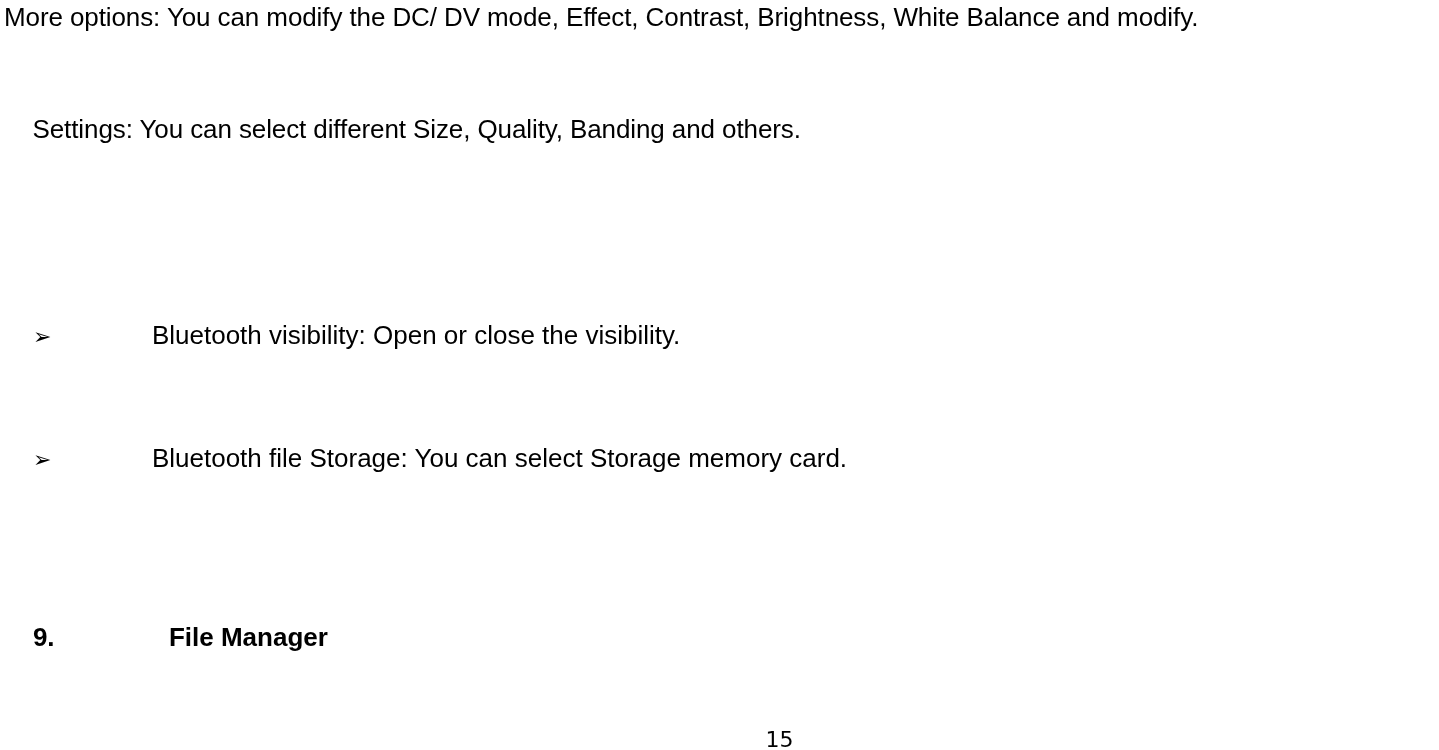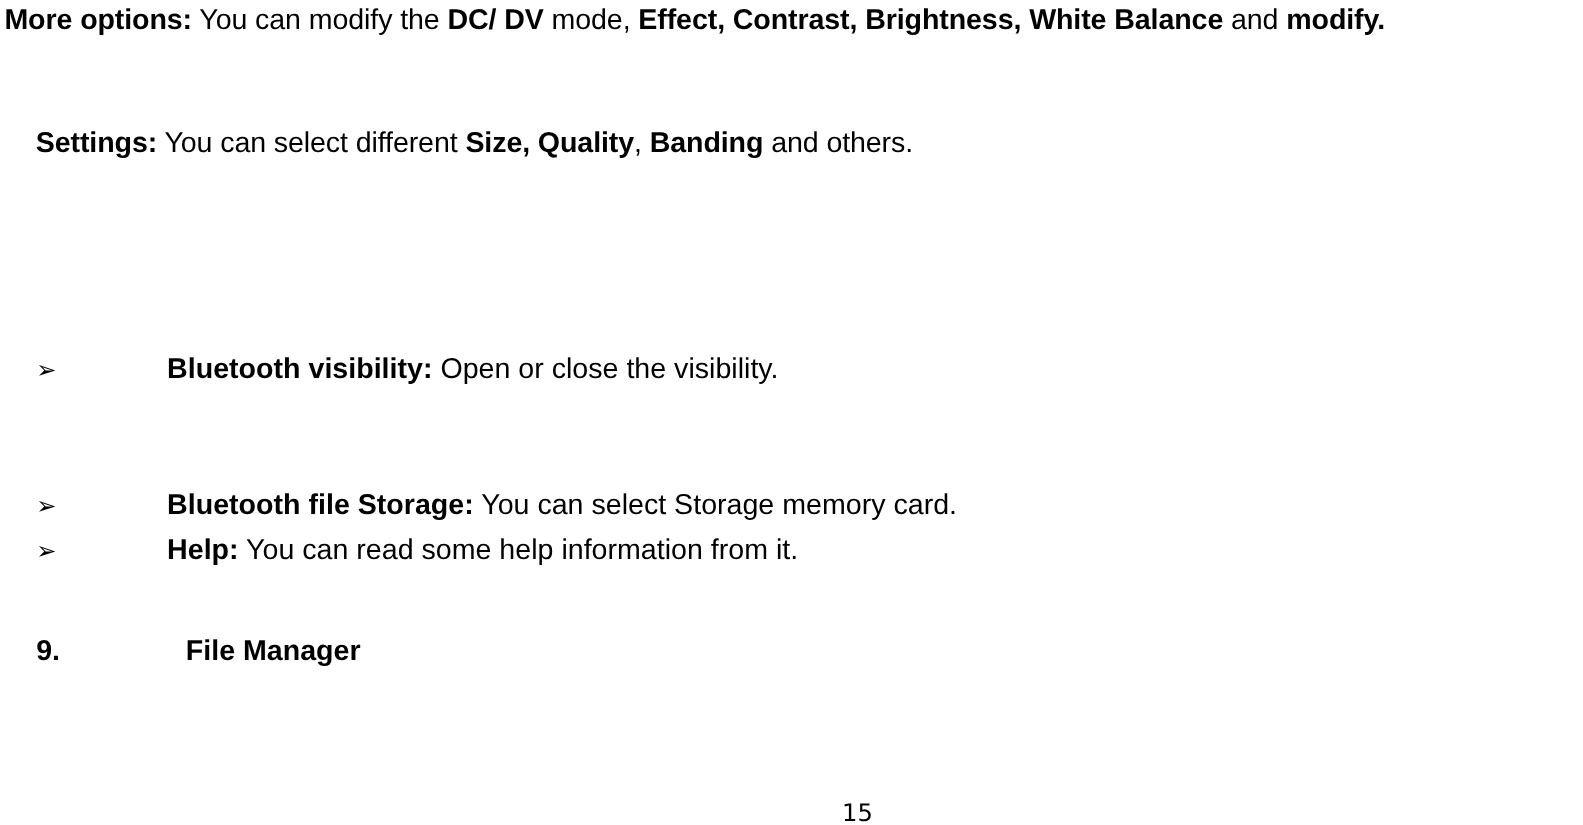--- a/index.html
+++ b/index.html
@@ -36,21 +36,21 @@
     white-space: pre;
     letter-spacing: -0.1px;
   }
 
   .line.wrap {
     white-space: normal;
     width: 1436px;
   }
 
   b, .b {
-    font-weight: bold;
+    font-weight: normal;
   }
 
   
   .heading {
     position: absolute;
     left: 4px;
     font-size: 26px;
     line-height: 30px;
     font-weight: bold;
     white-space: pre;
@@ -122,24 +122,21 @@
   <div class="bullet-row" style="top:290px;">
     <span class="bullet-mark">➢</span><span class="bullet-text b">Bluetooth visibility:</span><span class="bullet-text"> Open or close the visibility.</span>
   </div>
 
 
 
   <div class="bullet-row" style="top:413px;">
     <span class="bullet-mark">➢</span><span class="bullet-text b">Bluetooth file Storage:</span><span class="bullet-text"> You can select Storage memory card.</span>
   </div>
 
-  <div class="bullet-row" style="top:454px;">
-    <span class="bullet-mark">➢</span><span class="bullet-text b">Help:</span><span class="bullet-text"> You can read some help information from it.</span>
-  </div>
 
-  <div class="heading h9" style="top:546px;">
+  <div class="heading h9" style="top:592px;">
     <span class="num">9.</span><span>File Manager</span>
   </div>
 
 
   <div class="page-number">15</div>
 
 </div>
 
 </body></html>

